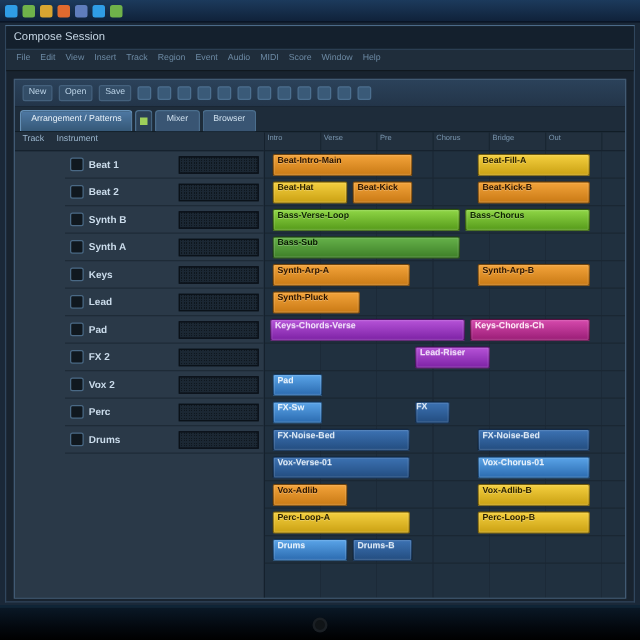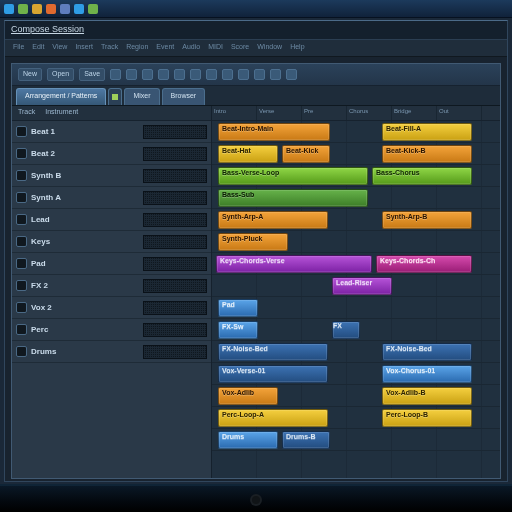--- a/index.html
+++ b/index.html
@@ -37,21 +37,20 @@
     margin: 2px 4px 0 4px;
     display: flex;
     flex-direction: column;
   }
   .titlebar {
     height: 18px;
     background: #14202d;
     color: #c6d6e4;
     padding: 3px 6px;
     font-size: 9px;
-    text-decoration: underline;
   }
   .menubar {
     height: 18px;
     background: #1f2d3b;
     border-top: 1px solid #2b3e52;
     border-bottom: 1px solid #10181f;
     display: flex;
     gap: 8px;
     padding: 3px 8px;
     font-size: 7px;
@@ -149,20 +148,21 @@
     display: flex;
     gap: 10px;
     padding: 2px 6px;
     color: #9cb7cf;
     background: #22303e;
     border-bottom: 1px solid #16222e;
   }
   .tracklist {
     flex: 1;
     overflow: hidden;
+    padding-left: 40px;
   }
   .track-row {
     height: 22px;
     display: flex;
     align-items: center;
     gap: 4px;
     padding: 0 4px;
     border-bottom: 1px solid #1e2b37;
   }
   .track-icon {
@@ -350,26 +350,26 @@
               <div class="track-name">Synth B</div>
               <div class="track-strip"></div>
             </div>
             <div class="track-row">
               <div class="track-icon"></div>
               <div class="track-name">Synth A</div>
               <div class="track-strip"></div>
             </div>
             <div class="track-row">
               <div class="track-icon"></div>
+              <div class="track-name">Keys</div>
+              <div class="track-strip"></div>
+            </div>
+            <div class="track-row">
+              <div class="track-icon"></div>
               <div class="track-name">Lead</div>
-              <div class="track-strip"></div>
-            </div>
-            <div class="track-row">
-              <div class="track-icon"></div>
-              <div class="track-name">Keys</div>
               <div class="track-strip"></div>
             </div>
             <div class="track-row">
               <div class="track-icon"></div>
               <div class="track-name">Pad</div>
               <div class="track-strip"></div>
             </div>
             <div class="track-row">
               <div class="track-icon"></div>
               <div class="track-name">FX 2</div>

